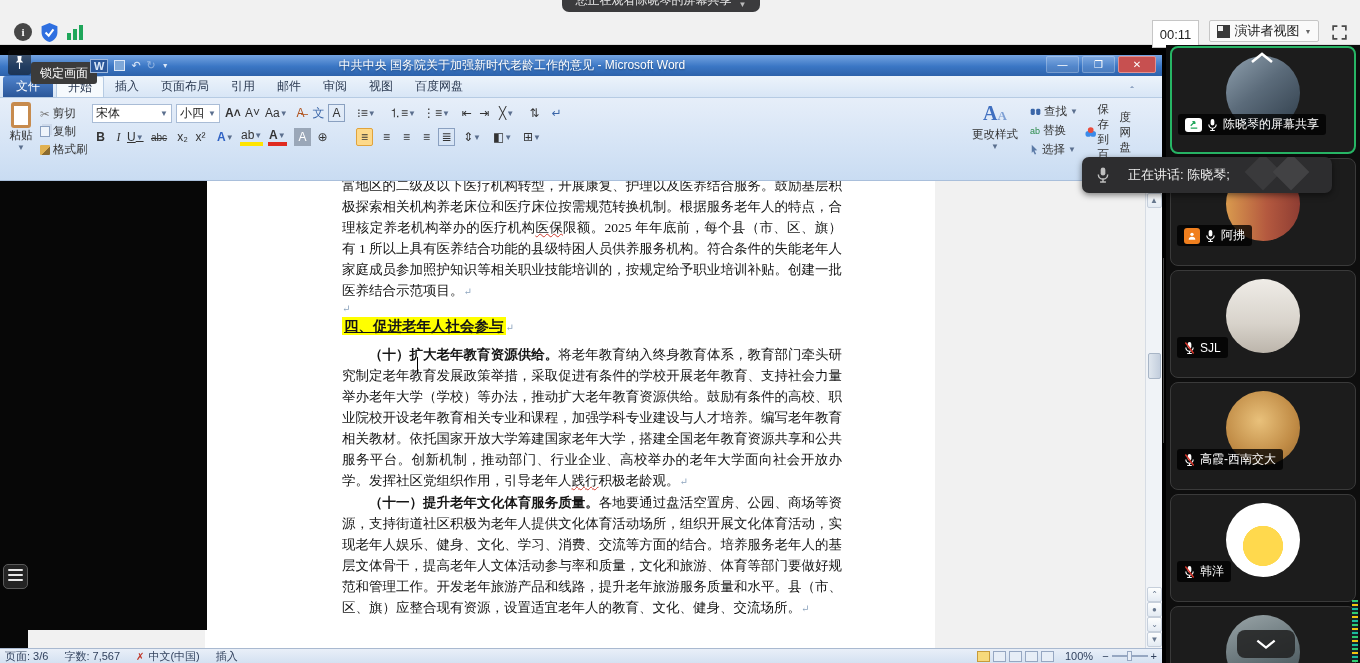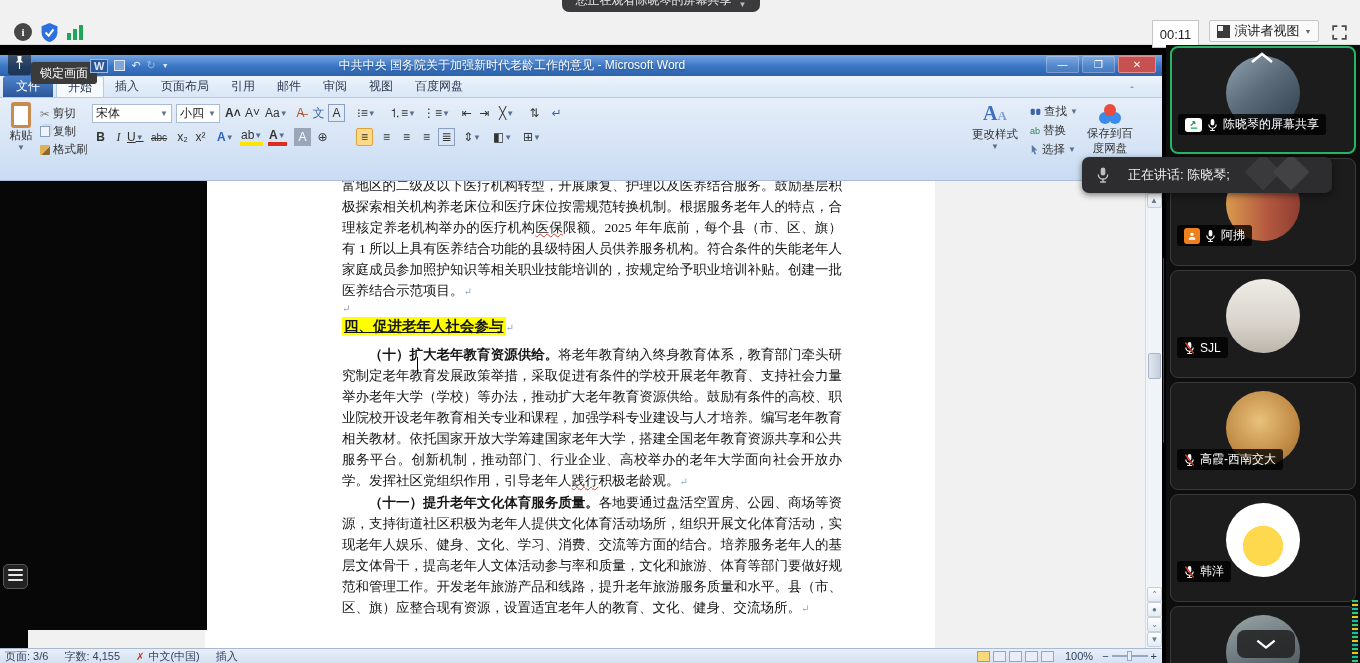--- a/index.html
+++ b/index.html
@@ -309,21 +309,21 @@
         <path d="M2 1l8 8-4 .6 2.4 4.8-2 1L4 10.6 2 13z" fill="#5b7aa6"></path>
       </svg>
     <span>选择</span>
       <span class="carat">▼</span>
   </div>
   <div class="abs glab" style="left:1038px">
     <span>编辑</span>
   </div>
   <div class="abs gsep" style="left:1078px"></div>
 
-  <div class="abs" style="left:1084px;top:4px;width:52px;display:flex;flex-direction:column;align-items:center">
+  <div class="abs" style="left:1084px;top:4px;width:52px;display:flex;flex-direction:row;align-items:center">
     <svg width="28" height="24" viewBox="0 0 28 24">
       <circle cx="9" cy="16" r="6" fill="#3a8bea"></circle>
         <circle cx="19" cy="16" r="6" fill="#3a8bea"></circle>
       <circle cx="14" cy="8" r="6" fill="#e94c3d"></circle>
     </svg>
     <span class="rlbl">保存到百</span>
     <span class="rlbl">度网盘</span>
   </div>
 </div>
 
@@ -345,21 +345,21 @@
   <div style="position:absolute;bottom:1px;left:1px">
     <div class="scell">⌃</div>
     <div class="scell">●</div>
     <div class="scell">⌄</div>
     <div class="scell">▼</div>
   </div>
 </div>
 
 <div class="abs" id="statusbar">
   <span>页面: 3/6</span>
-  <span>字数: 4,155</span>
+  <span>字数: 7,567</span>
   <span style="display:flex;align-items:center;gap:4px">
     <span style="color:#c0392b;font-size:10px">✗</span>
     <span>中文(中国)</span>
   </span>
   <span>插入</span>
   <span style="margin-left:auto;display:flex;align-items:center;gap:3px">
     <span class="vbtn on"></span>
     <span class="vbtn"></span>
     <span class="vbtn"></span>
     <span class="vbtn"></span>

